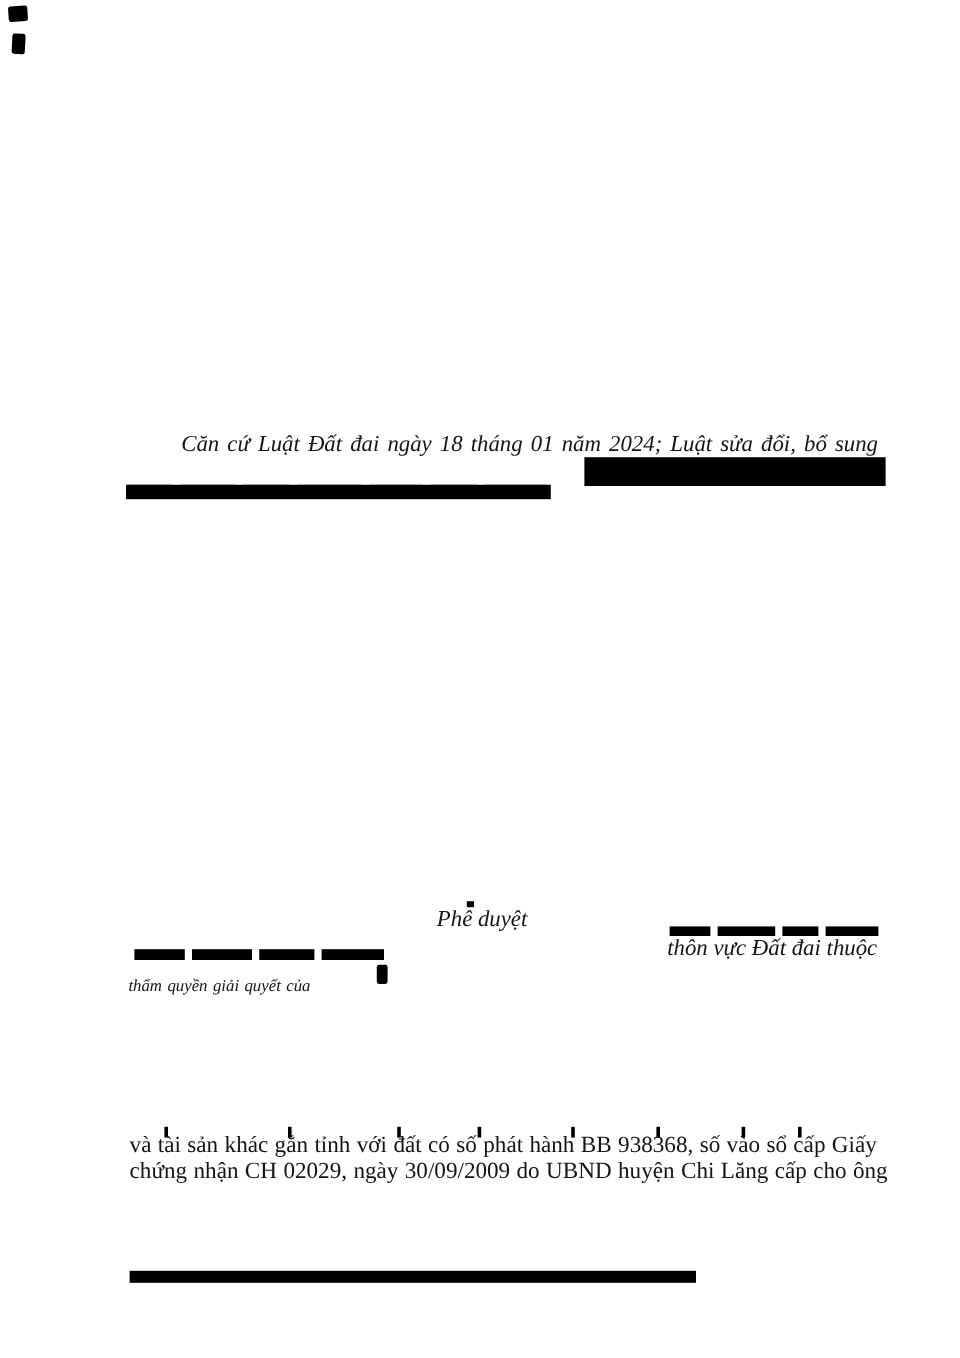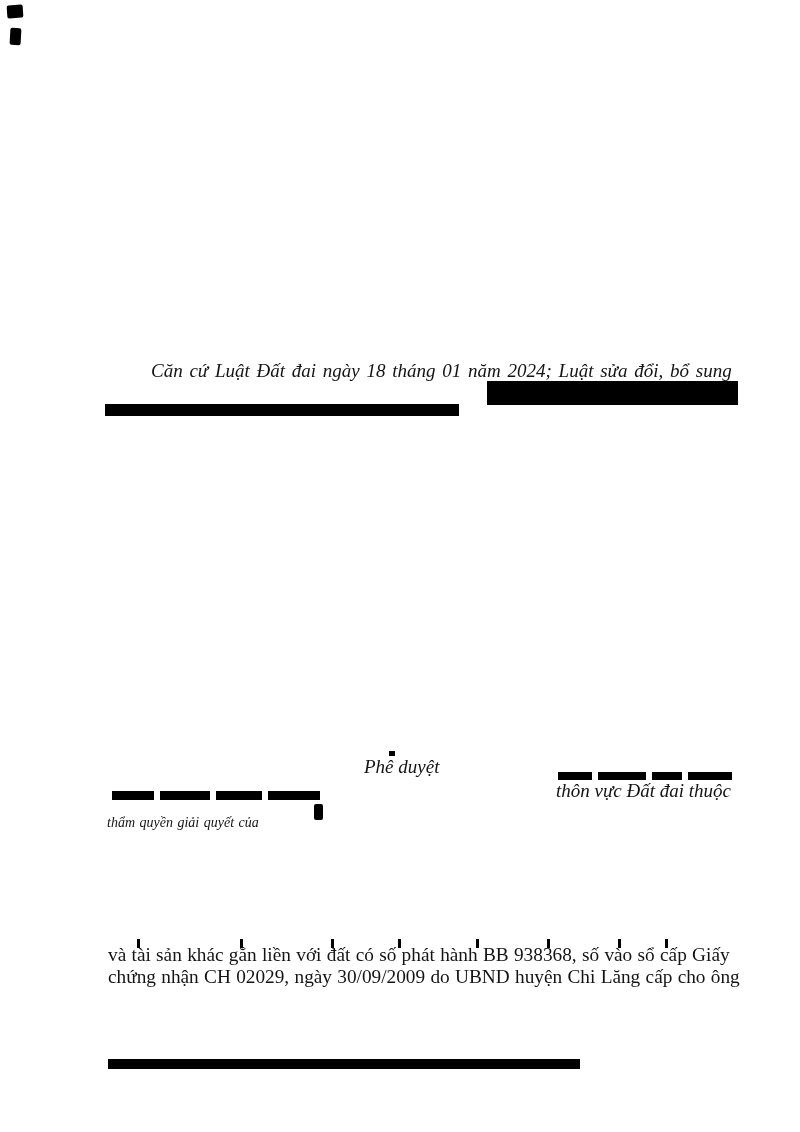--- a/index.html
+++ b/index.html
@@ -105,18 +105,18 @@
     <div class="tick" style="left:240px"></div>
     <div class="tick" style="left:331px"></div>
     <div class="tick" style="left:398px"></div>
     <div class="tick" style="left:476px"></div>
     <div class="tick" style="left:547px"></div>
     <div class="tick" style="left:618px"></div>
     <div class="tick" style="left:665px"></div>
   </div>
 
   <div class="frag dieu1">
-    <div class="line">và tài sản khác gắn liền với đất có số phát hành BB 938368, số vào sổ cấp Giấy</div>
+    <div class="line">và tài sản khác gắn tỉnh với đất có số phát hành BB 938368, số vào sổ cấp Giấy</div>
     <div class="line">chứng nhận CH 02029, ngày 30/09/2009 do UBND huyện Chi Lăng cấp cho ông</div>
   </div>
   <div class="bar bar-e"></div>
 
 </div>
 
 </body></html>

